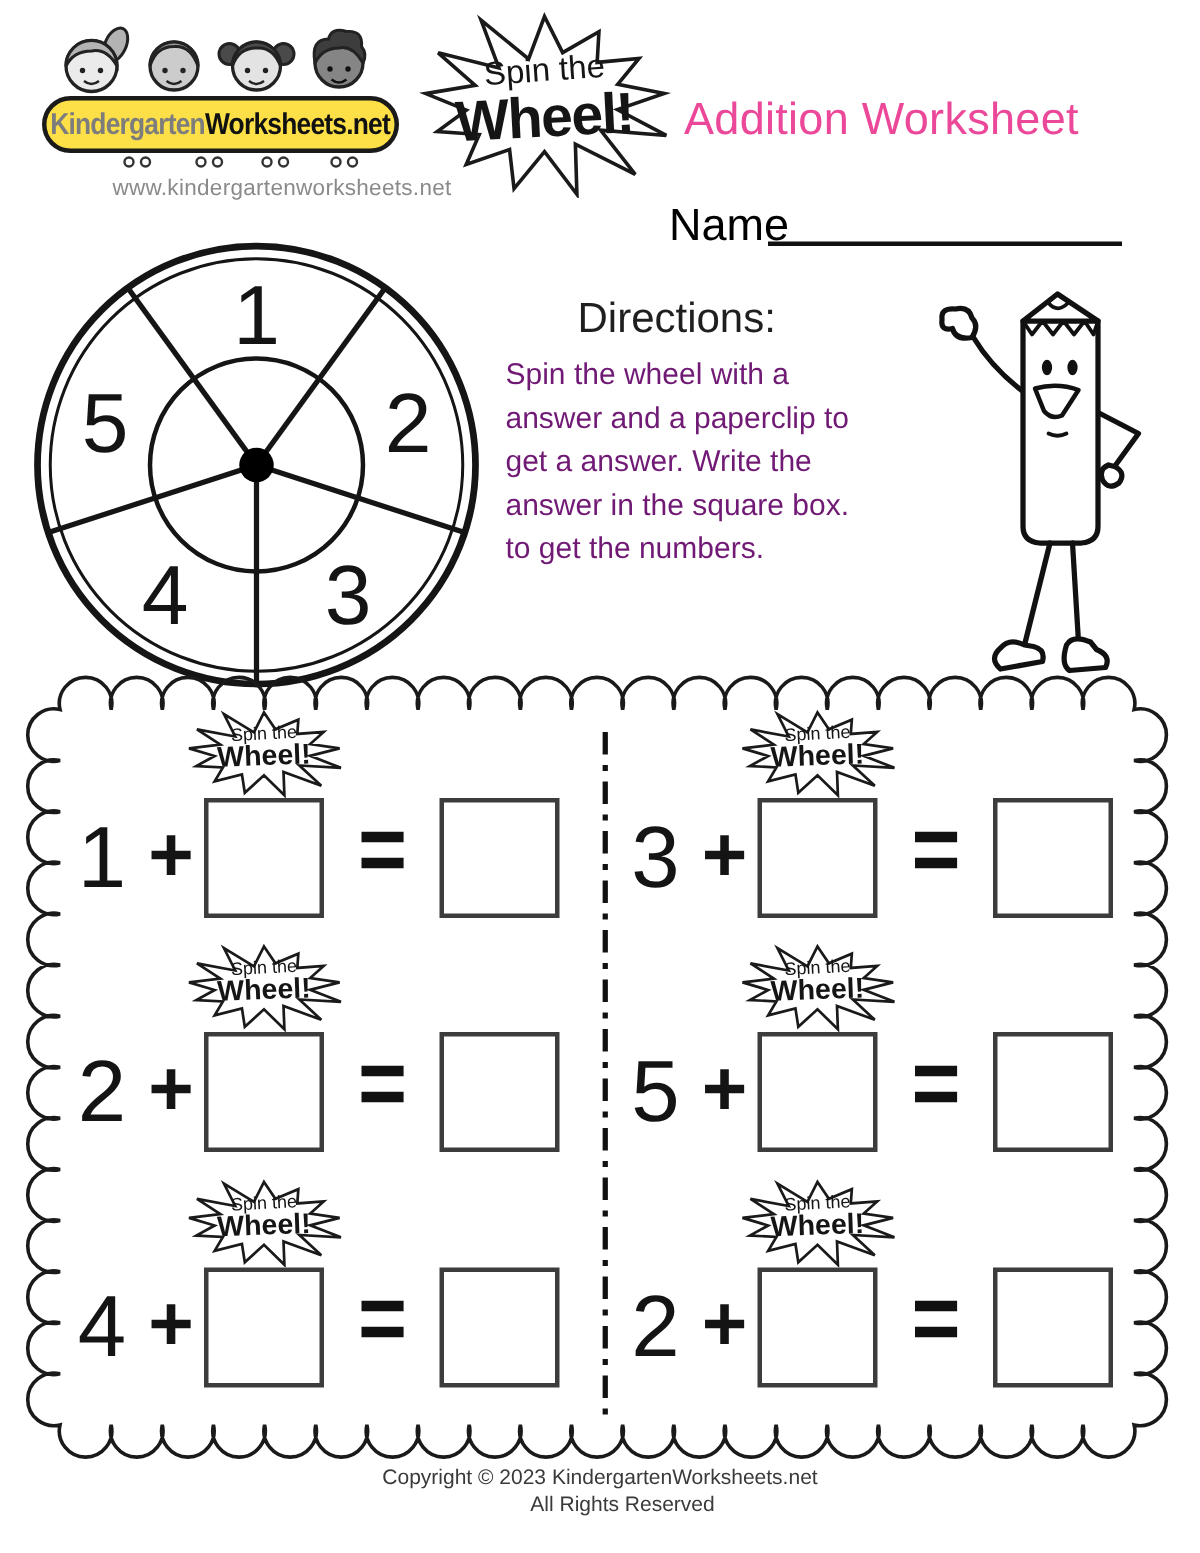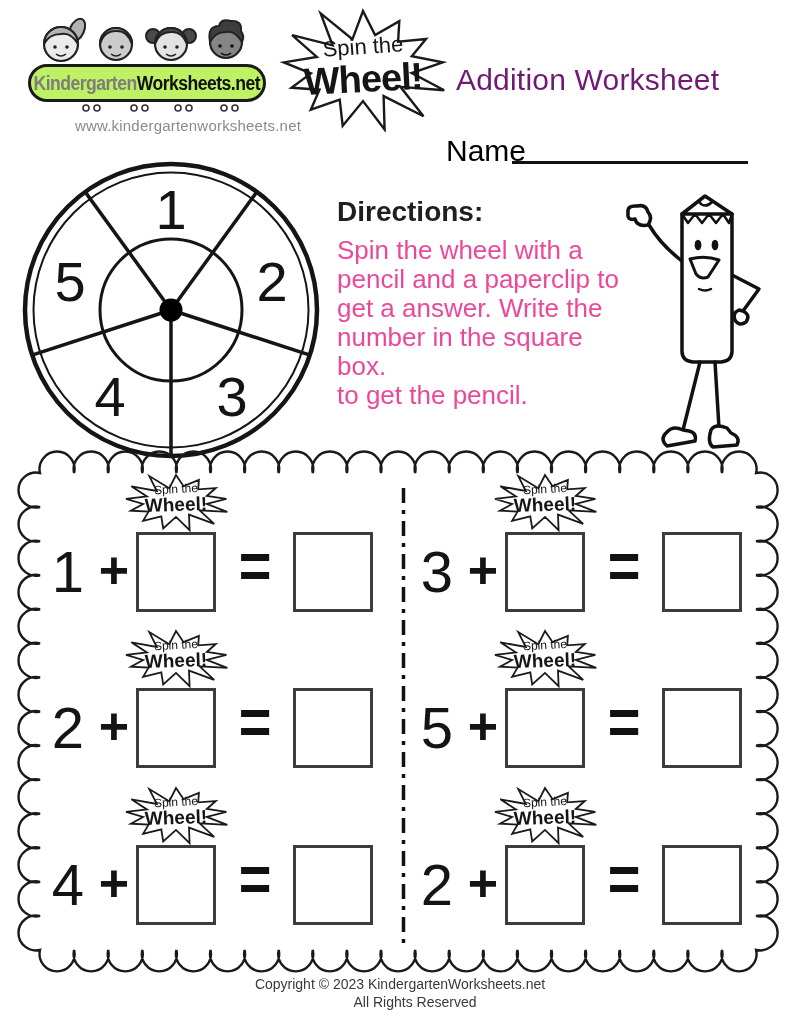--- a/index.html
+++ b/index.html
@@ -7,48 +7,48 @@
   body { font-family:"Liberation Sans", sans-serif; color:#1a1a1a; }
   #page {
     position:relative; width:800px; height:1035px; background:#ffffff;
     overflow:hidden; margin:0 auto;
   }
   
   #logo { position:absolute; left:28px; top:4px; width:250px; height:135px; }
   #logo-kids { position:absolute; left:5px; top:2px; }
   #logo-banner {
     position:absolute; left:0px; top:60px; width:238px; height:38px;
-    border:3px solid #1a1a1a; border-radius:19px; background:#bef264;
+    border:3px solid #1a1a1a; border-radius:19px; background:#fde047;
     display:flex; align-items:center; justify-content:center; white-space:nowrap;
   }
   #logo-banner .squeeze { transform:scaleX(.88); display:inline-block; font-weight:bold; font-size:20px; letter-spacing:-0.6px; }
   .brand-gray { color:#7d7d7d; }
   .brand-black { color:#111; }
   #logo-feet { position:absolute; left:0px; top:98px; }
   #logo-url { position:absolute; left:2px; top:113px; width:236px; text-align:center;
     color:#8a8a8a; font-size:15px; letter-spacing:.2px;margin-left:40px; }
   
   .burst-wrap { position:absolute; }
   .burst-wrap svg { position:absolute; left:0; top:0; }
   .burst-text { position:absolute; width:100%; text-align:center; color:#151515; }
   #header-burst { left:275px; top:6px; width:176px; height:126px; }
   #header-burst .l1 { top:28px; font-size:22px; transform:rotate(-4deg); }
   #header-burst .l2 { top:52px; font-size:38px; font-weight:bold; transform:rotate(-3deg); letter-spacing:-1px; }
-  #page-title { position:absolute; left:456px; top:63px; font-size:30px; color:#701a75; letter-spacing:.2px; }
+  #page-title { position:absolute; left:456px; top:63px; font-size:30px; color:#ec4899; letter-spacing:.2px; }
   #name-row { position:absolute; left:446px; top:134px; font-size:30px; color:#000000; }
   #name-line { position:absolute; left:512px; top:132px; width:236px; height:32px;
     border-bottom:3px solid #111; }
   
   #wheel { position:absolute; left:21px; top:160px; width:300px; height:300px; }
   .wheel-num { position:absolute; width:70px; height:70px; display:flex; align-items:center;
     justify-content:center; font-size:56px; color:#141414; transform:translate(-50%,-50%); }
   
   #directions { position:absolute; left:337px; top:196px; width:300px; }
-  #directions h2 { font-size:28px; font-weight:700; color:#1f1f1f; margin-bottom:8px; }
-  #directions .dline { font-size:26px; line-height:29px; color:#ec4899; }
+  #directions h2 { font-size:28px; font-weight:400; color:#1f1f1f; margin-bottom:8px;margin-left:48px; }
+  #directions .dline { font-size:20px; line-height:29px; color:#701a75; }
   
   #pencil { position:absolute; left:615px; top:183px; }
   
   #overlay { position:absolute; left:0; top:0; width:800px; height:1035px; pointer-events:none; }
   
   .problem { position:absolute; width:360px; height:148px; }
   .p-r0 { top:472px; } .p-r1 { top:628px; } .p-r2 { top:785px; }
   .p-colL { left:36px; } .p-colR { left:405px; }
   .addend { position:absolute; left:0; top:68px; width:64px; height:64px; text-align:center;
     font-size:58px; line-height:64px; color:#141414; }
@@ -153,24 +153,24 @@
     <span class="wheel-num" style="left:150px; top:49px;">1</span>
     <span class="wheel-num" style="left:251px; top:121px;">2</span>
     <span class="wheel-num" style="left:211px; top:236px;">3</span>
     <span class="wheel-num" style="left:89px;  top:236px;">4</span>
     <span class="wheel-num" style="left:49px;  top:121px;">5</span>
   </div>
 
   <div id="directions">
     <h2>Directions:</h2>
     <div class="dline">Spin the wheel with a</div>
-    <div class="dline">pencil and a paperclip to</div>
+    <div class="dline">answer and a paperclip to</div>
     <div class="dline">get a answer. Write the</div>
-    <div class="dline">number in the square box.</div>
-    <div class="dline">to get the pencil.</div>
+    <div class="dline">answer in the square box.</div>
+    <div class="dline">to get the numbers.</div>
   </div>
 
   <svg id="pencil" width="160" height="275" viewBox="0 0 160 275">
     <g fill="none" stroke="#111" stroke-width="3.5" stroke-linecap="round" stroke-linejoin="round">
 
       <path d="M67,78 Q46,62 34,42"></path>
       <path d="M33,42 Q22,44 20,36 Q12,38 13,30 Q12,22 22,23 Q31,21 33,29 Q38,34 33,42 Z" fill="#fff"></path>
 
       <path d="M117,92 L144,106 L128,128"></path>
       <path d="M128,128 Q136,132 131,139 Q124,144 120,137 Q117,130 124,127 Z" fill="#fff"></path>

